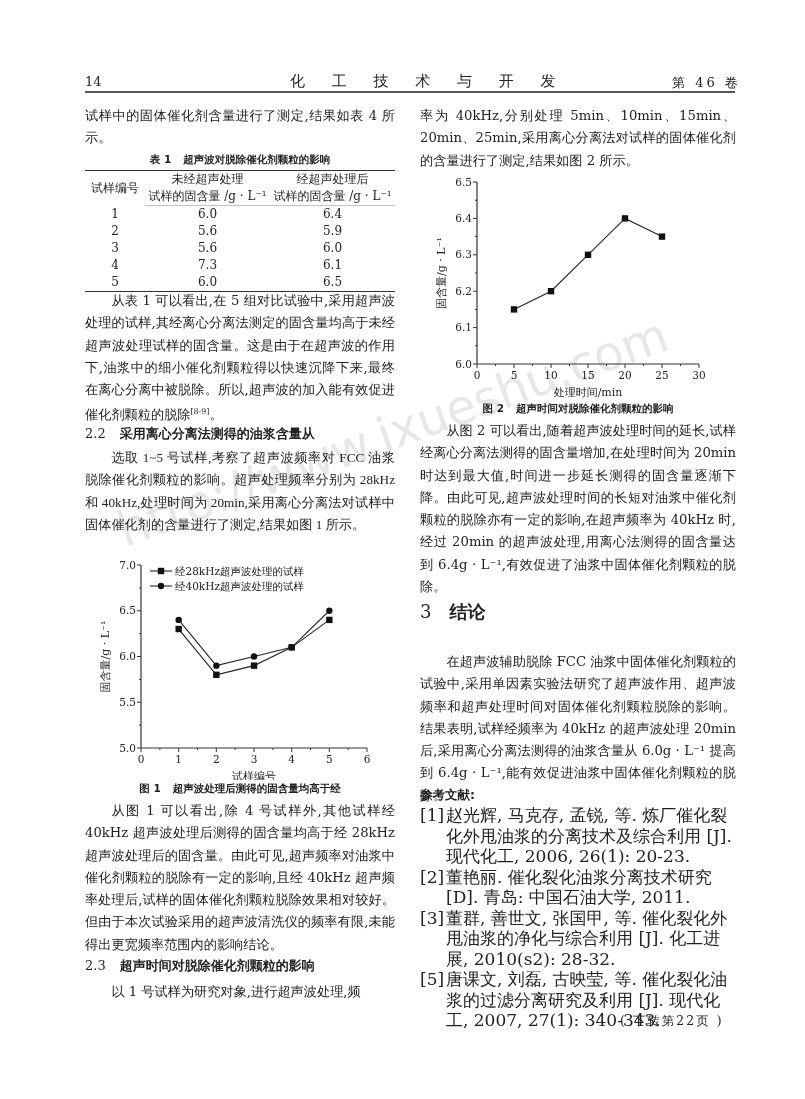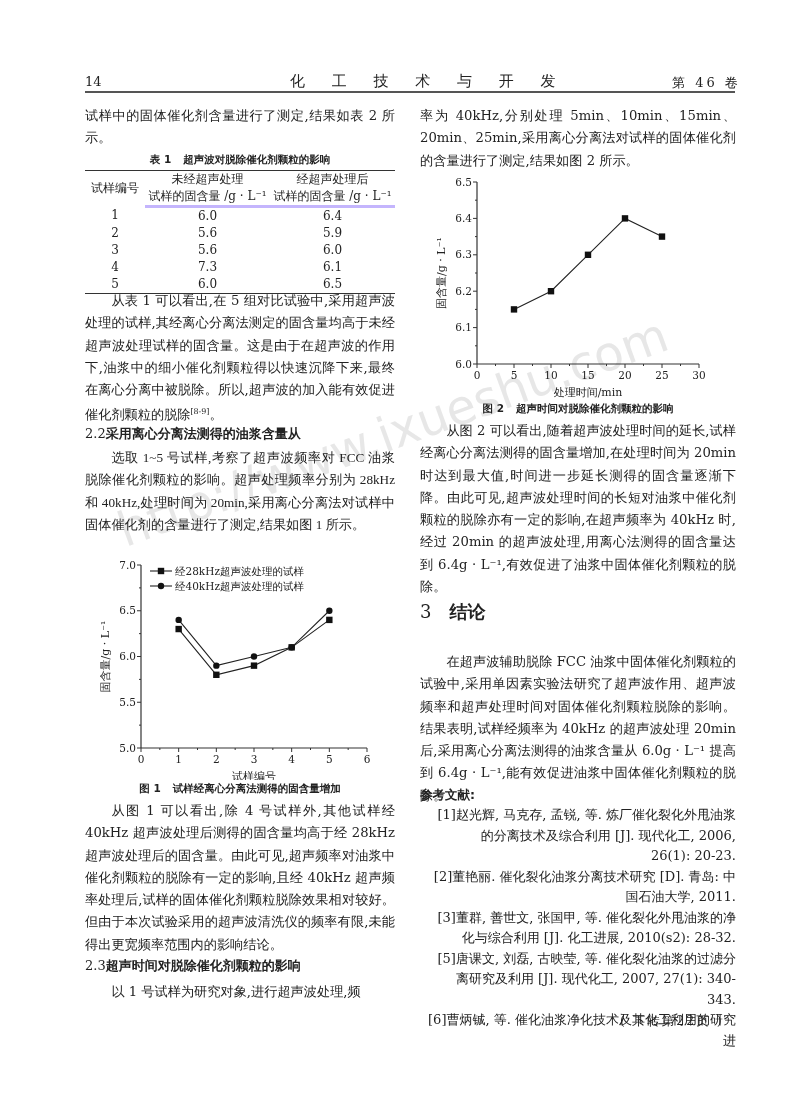--- a/index.html
+++ b/index.html
@@ -8,50 +8,50 @@
   .abs { position:absolute; }
   .hdr-num { left:85px; top:74px; font-size:13px; }
   .hdr-title { left:290px; top:72px; font-size:15px; letter-spacing:11px; }
   .hdr-vol { left:672px; top:74px; font-size:13px; letter-spacing:3px; }
   .hdr-rule { left:85px; top:91px; width:650px; height:2px; background:#555; }
   .para { font-size:13.2px; line-height:22.3px; text-align:justify; text-align-last:left; }
   .para.indent { text-indent:2em; }
   .col-l { left:85px; width:310px; }
   .col-r { left:420px; width:316px; }
   .sec { font-size:13px; font-weight:bold; font-family:"DejaVu Sans","Liberation Sans",sans-serif; }
-  .sec .n { font-weight:normal; font-family:"DejaVu Serif",serif; }
+  .sec .n { font-weight:normal; font-family:"DejaVu Serif",serif; margin-right:14px; }
   .sec3 { font-size:18px; }
   .sec3 .n { margin-right:18px; }
   .cap { font-size:10.5px; font-weight:bold; font-family:"DejaVu Sans","Liberation Sans",sans-serif; text-align:center; }
   .cap .lab { margin-right:12px; }
   table.t1 { border-collapse:collapse; font-size:12px; width:310px; }
   table.t1 th, table.t1 td { font-weight:normal; text-align:center; padding:0; line-height:17px; }
   table.t1 thead tr:first-child th { border-top:1.5px solid #333; }
-  table.t1 thead tr:last-child th { border-bottom:3px solid #c4b5fd; }
+  table.t1 thead tr:last-child th { border-bottom:1px solid #c4b5fd; }
   table.t1 tbody tr:last-child td { border-bottom:1.5px solid #333; }
   .refs-title { font-size:12.5px; font-weight:bold; font-family:"DejaVu Sans","Liberation Sans",sans-serif; }
-  .ref { font-size:13px; line-height:20.5px; padding-left:26px; text-indent:-26px;text-align:right; }
+  .ref { font-size:17px; line-height:20.5px; padding-left:26px; text-indent:-26px; }
   .ref .rn { display:inline-block; width:26px; text-indent:0; }
   .cont { font-size:12.5px; letter-spacing:2px; }
   .wm { left:110px; top:505px; font-size:48px; font-family:"DejaVu Sans","Liberation Sans",sans-serif;
         color:rgba(180,180,180,0.32); transform:rotate(-20deg); transform-origin:left top; white-space:nowrap; }
   svg text { font-family:"DejaVu Serif","Liberation Serif",serif; }
   sup { font-size:0.6em; }
 </style>
 </head>
 <body>
 
 <div class="abs hdr-num">14</div>
 <div class="abs hdr-title">化 工 技 术 与 开 发</div>
 <div class="abs hdr-vol">第 46 卷</div>
 <div class="abs hdr-rule"></div>
 
 <div class="abs wm">http://www.ixueshu.com</div>
 
-<div class="abs col-l para" style="top:105px;">试样中的固体催化剂含量进行了测定,结果如表 2 所示。</div>
+<div class="abs col-l para" style="top:105px;">试样中的固体催化剂含量进行了测定,结果如表 4 所示。</div>
 
 <div class="abs col-l cap" style="top:153px;">
   <span class="lab">表 1</span><span>超声波对脱除催化剂颗粒的影响</span>
 </div>
 
 <div class="abs col-l" style="top:170px;">
   <table class="t1">
     <thead>
       <tr>
         <th rowspan="2" style="width:60px">试样编号</th>
@@ -154,21 +154,21 @@
     <circle cx="239.33333333333334" cy="55.75" r="3.2" fill="#111"></circle>
     <line x1="60" y1="16" x2="82" y2="16" stroke="#222" stroke-width="1.1"></line>
     <rect x="67.8" y="12.8" width="6.4" height="6.4" fill="#111"></rect>
     <text x="85" y="20" font-size="10.5" fill="#222">经28kHz超声波处理的试样</text>
     <line x1="60" y1="31" x2="82" y2="31" stroke="#222" stroke-width="1.1"></line>
     <circle cx="71" cy="31" r="3.2" fill="#111"></circle>
     <text x="85" y="35" font-size="10.5" fill="#222">经40kHz超声波处理的试样</text>
   </svg>
 
 <div class="abs col-l cap" style="top:782px;">
-  <span class="lab">图 1</span><span>试样经离心分离法测得的固含量增加</span>
+  <span class="lab">图 1</span><span>超声波处理后测得的固含量均高于经</span>
 </div>
 
 <div class="abs col-l para indent" style="top:800px;">从图 1 可以看出,除 4 号试样外,其他试样经 40kHz 超声波处理后测得的固含量均高于经 28kHz 超声波处理后的固含量。由此可见,超声频率对油浆中催化剂颗粒的脱除有一定的影响,且经 40kHz 超声频率处理后,试样的固体催化剂颗粒脱除效果相对较好。但由于本次试验采用的超声波清洗仪的频率有限,未能得出更宽频率范围内的影响结论。</div>
 
 <div class="abs col-l sec" style="top:957px;">
   <span class="n">2.3</span><span>超声时间对脱除催化剂颗粒的影响</span>
 </div>
 
 <div class="abs col-l para indent" style="top:981px;">以 1 号试样为研究对象,进行超声波处理,频</div>
 
@@ -236,16 +236,15 @@
 
 <div class="abs col-r para indent" style="top:630px;margin-top:21px;">在超声波辅助脱除 FCC 油浆中固体催化剂颗粒的试验中,采用单因素实验法研究了超声波作用、超声波频率和超声处理时间对固体催化剂颗粒脱除的影响。结果表明,试样经频率为 40kHz 的超声波处理 20min 后,采用离心分离法测得的油浆含量从 6.0g · L⁻¹ 提高到 6.4g · L⁻¹,能有效促进油浆中固体催化剂颗粒的脱除。</div>
 
 <div class="abs col-r refs-title" style="top:787px;">参考文献:</div>
 
 <div class="abs col-r" style="top:805px;">
   <div class="ref"><span class="rn">[1]</span><span>赵光辉, 马克存, 孟锐, 等. 炼厂催化裂化外甩油浆的分离技术及综合利用 [J]. 现代化工, 2006, 26(1): 20-23.</span></div>
   <div class="ref"><span class="rn">[2]</span><span>董艳丽. 催化裂化油浆分离技术研究 [D]. 青岛: 中国石油大学, 2011.</span></div>
   <div class="ref"><span class="rn">[3]</span><span>董群, 善世文, 张国甲, 等. 催化裂化外甩油浆的净化与综合利用 [J]. 化工进展, 2010(s2): 28-32.</span></div>
   <div class="ref"><span class="rn">[5]</span><span>唐课文, 刘磊, 古映莹, 等. 催化裂化油浆的过滤分离研究及利用 [J]. 现代化工, 2007, 27(1): 340-343.</span></div>
-  <div class="ref"><span class="rn">[6]</span><span>曹炳铖, 等. 催化油浆净化技术及其化工利用的研究进</span></div>
 </div>
 
 <div class="abs cont" style="left:620px; top:1013px;">( 下转第22页 )</div>
 
 </body></html>

